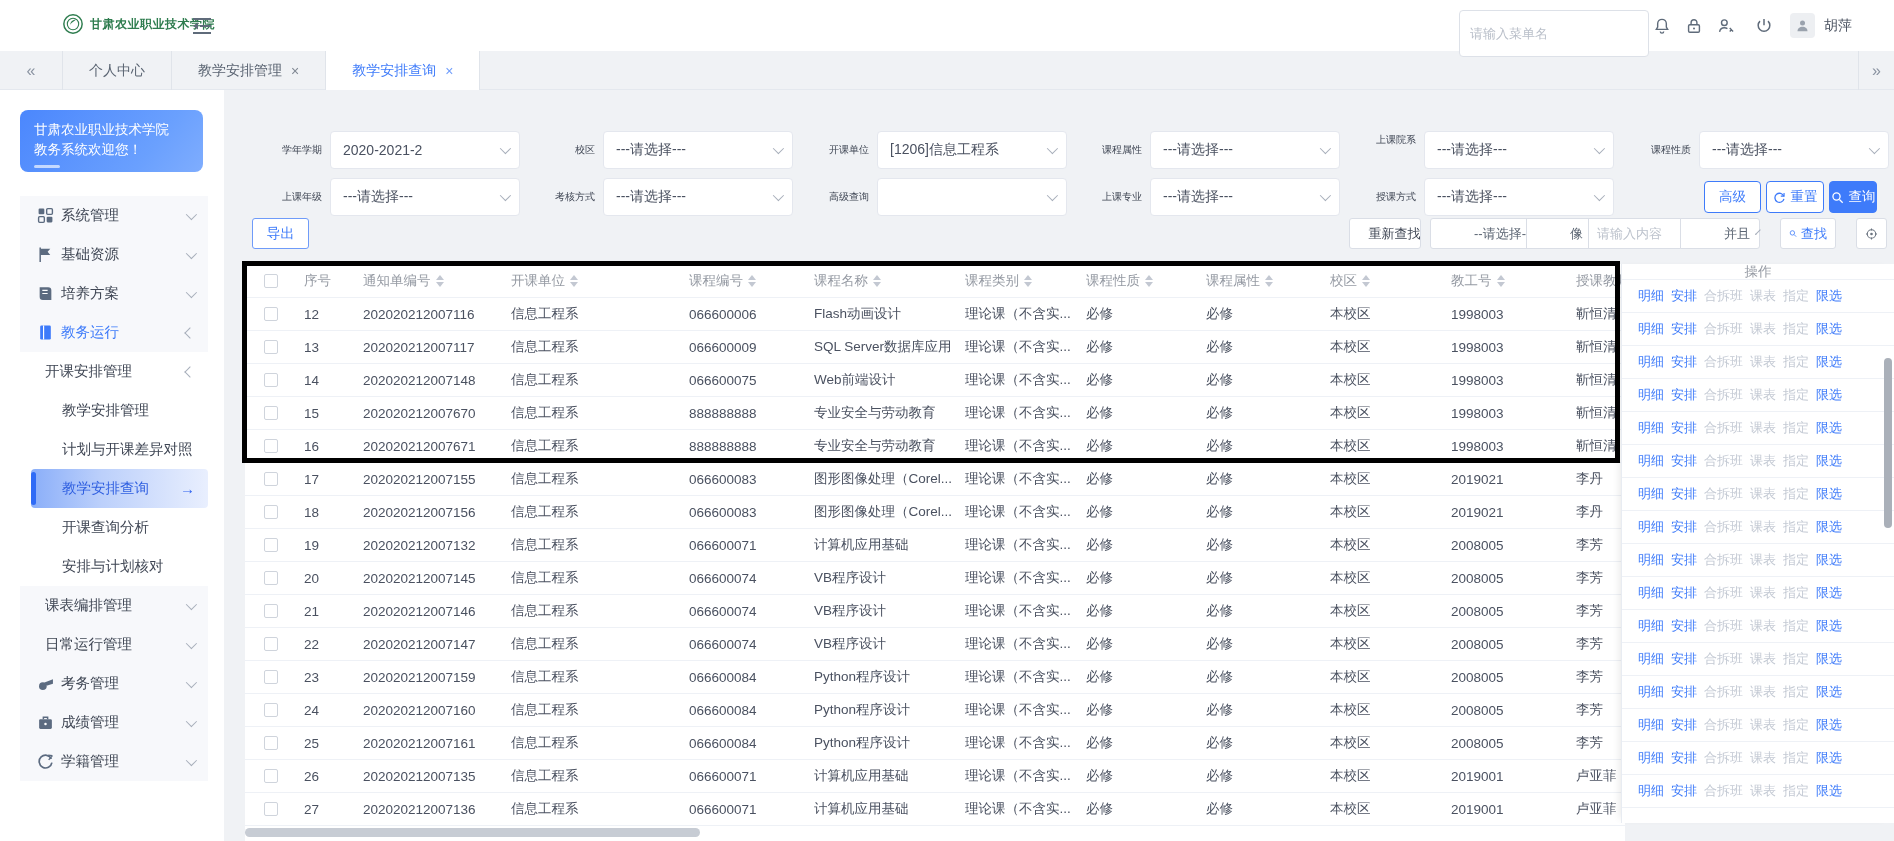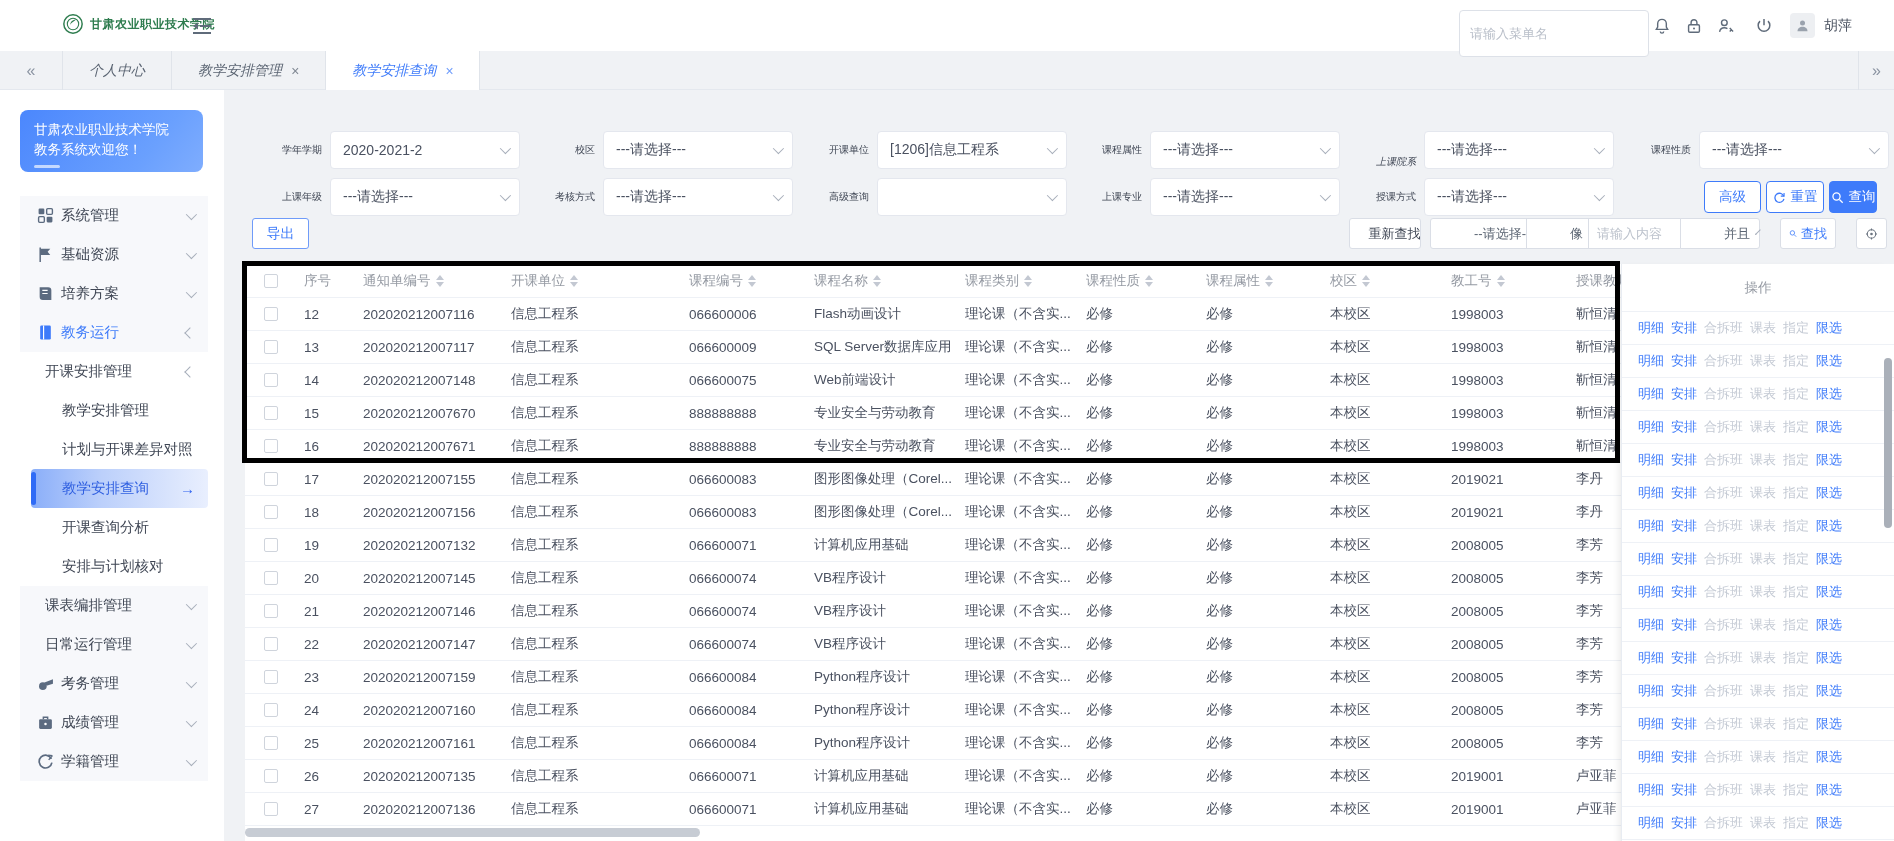--- a/index.html
+++ b/index.html
@@ -15,21 +15,21 @@
   .menu-search input{border:none;outline:none;flex:1;font-size:13px;color:#5a6472;background:transparent;}
   .menu-search input::placeholder{color:#b9bfc9;}
   .tico{position:absolute;top:16px;width:20px;height:20px;color:#5f6b7a;cursor:pointer;}
   .avatar{position:absolute;left:1790px;top:13px;width:25px;height:25px;border-radius:4px;background:#edeff2;display:flex;align-items:center;justify-content:center;}
   .username{position:absolute;left:1824px;top:17px;font-size:14px;color:#4a5260;}
 
   
   .tabbar{position:absolute;left:0;top:51px;width:1894px;height:39px;background:#f0f2f5;border-bottom:1px solid #e4e8ee;display:flex;z-index:9;}
   .tabnav{width:63px;height:39px;display:flex;align-items:center;justify-content:center;color:#8a93a1;font-size:16px;border-right:1px solid #e0e4ea;cursor:pointer;}
   .tabnav.right{position:absolute;right:0;top:0;width:36px;border-right:none;border-left:1px solid #e0e4ea;}
-  .tab{height:39px;display:flex;align-items:center;padding:0 26px;border-right:1px solid #e0e4ea;color:#5a6472;font-size:14px;cursor:pointer;white-space:nowrap;font-style:italic;}
+  .tab{height:39px;display:flex;align-items:center;padding:0 26px;border-right:1px solid #e0e4ea;color:#5a6472;font-size:14px;cursor:pointer;white-space:nowrap;}
   .tab.active{background:#fff;color:#3e7bfa;}
   .tab-close{margin-left:9px;font-size:14px;opacity:.75;}
 
   
   .sidebar{position:absolute;left:0;top:90px;width:224px;height:751px;background:#fff;z-index:5;}
   .welcome{position:absolute;left:20px;top:20px;width:183px;height:62px;border-radius:8px;background:linear-gradient(128deg,#4b87fd 0%,#6aa0fe 70%,#7fadfe 100%);color:#fff;font-size:13.5px;line-height:20px;padding:10px 0 0 14px;}
   .welcome .dash{width:26px;height:3px;background:rgba(255,255,255,.65);border-radius:2px;margin-top:5px;}
   .menu{position:absolute;left:20px;top:106px;width:188px;}
   .mi{position:relative;display:flex;align-items:center;height:39px;font-size:14.5px;color:#3f4654;cursor:pointer;}
   .mi.z1{background:#f7f8fb;}
@@ -83,21 +83,21 @@
   .th{font-size:13.5px;color:#959aa3;padding-left:8px;white-space:nowrap;overflow:hidden;display:flex;align-items:center;}
   .td{font-size:13.5px;color:#4a5160;padding-left:8px;white-space:nowrap;overflow:hidden;}
   .cbwrap{display:flex;justify-content:center;}
   .cb{width:14px;height:14px;border:1px solid #cfd4dc;border-radius:2px;background:#fff;cursor:pointer;}
   .sorts{display:inline-flex;flex-direction:column;margin-left:5px;}
   .car{width:0;height:0;border-left:4px solid transparent;border-right:4px solid transparent;}
   .car.up{border-bottom:5px solid #c3c8d2;margin-bottom:2px;}
   .car.dn{border-top:5px solid #c3c8d2;}
 
   .ops{position:absolute;left:1397px;top:174px;width:273px;background:#fff;border-left:1px solid #e8ecf2;box-shadow:-6px 0 8px -5px rgba(0,0,0,.10);}
-  .oph{height:48px;display:flex;align-items:center;justify-content:center;font-size:13.5px;color:#959aa3;border-bottom:1px solid #eef1f6;}
+  .oph{height:16px;display:flex;align-items:center;justify-content:center;font-size:13.5px;color:#959aa3;border-bottom:1px solid #eef1f6;}
   .opr{height:33px;display:flex;align-items:center;padding-left:16px;gap:7px;border-bottom:1px solid #eef1f6;font-size:13px;white-space:nowrap;}
   .opr.sliver{height:15px;border-bottom:none;}
   .alink{cursor:pointer;}
   .alink.on{color:#3e7bfa;}
   .alink.off{color:#c4cad4;cursor:default;}
 
   
   .annot{position:absolute;left:242px;top:261px;width:1378px;height:202px;border:5px solid #000;z-index:40;pointer-events:none;}
   .vthumb{position:absolute;left:1884px;top:358px;width:8px;height:170px;background:#aab0b9;border-radius:4px;z-index:45;}
   .hthumb{position:absolute;left:245px;top:828px;width:455px;height:9px;background:#c7ccd4;border-radius:5px;z-index:45;}
@@ -309,21 +309,21 @@
         <div class="flabel" style="left: 555px; top: 41px;">开课单位</div>
         <div class="fselect" style="left: 653px; top: 41px;">
           <span>[1206]信息工程系</span>
           <span class="chev down"></span>
         </div>
         <div class="flabel" style="left: 828px; top: 41px;">课程属性</div>
         <div class="fselect" style="left: 926px; top: 41px;">
           <span>---请选择---</span>
           <span class="chev down"></span>
         </div>
-        <div class="flabel" style="left: 1102px; top: 53px; font-style: italic;">上课院系</div>
+        <div class="flabel" style="left: 1102px; top: 31px;">上课院系</div>
         <div class="fselect" style="left: 1200px; top: 41px;">
           <span>---请选择---</span>
           <span class="chev down"></span>
         </div>
         <div class="flabel" style="left: 1377px; top: 41px;">课程性质</div>
         <div class="fselect" style="left: 1475px; top: 41px;">
           <span>---请选择---</span>
           <span class="chev down"></span>
         </div>
         <div class="flabel" style="left: 8px; top: 88px;">上课年级</div>

